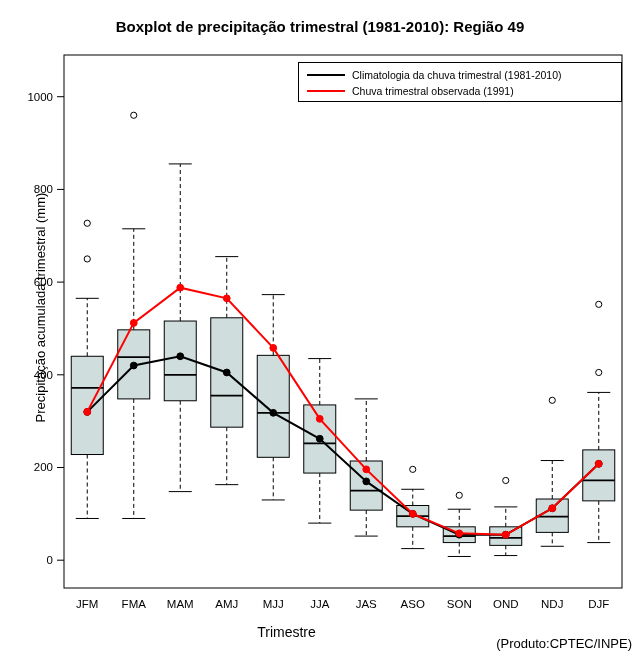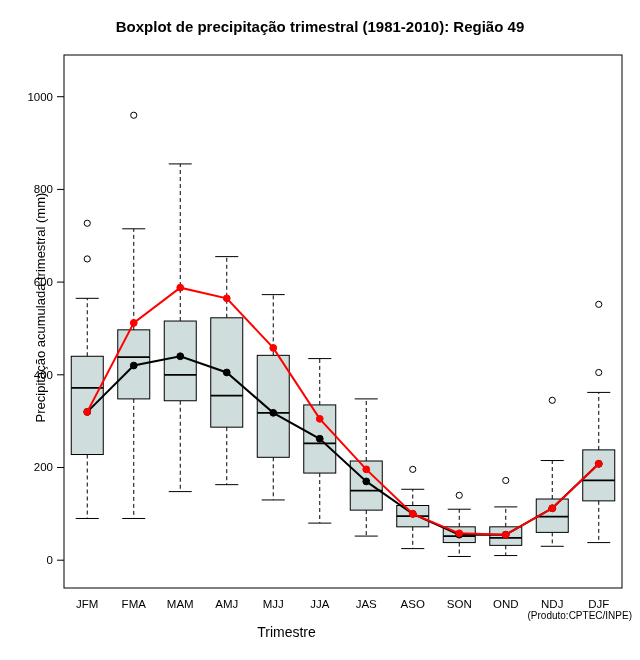--- a/index.html
+++ b/index.html
@@ -19,22 +19,22 @@
     left:-110px;top:300px;width:300px;
     transform:rotate(-90deg);
     transform-origin:center center;
     text-align:center;font-size:13px;color:#000;
   }
   .xlabel{
     position:absolute;left:0;top:624px;width:573px;
     text-align:center;font-size:14px;color:#000;
   }
   .credit{
-    position:absolute;right:8px;top:610px;
-    font-size:10px;color:#000;
+    position:absolute;right:8px;top:636px;
+    font-size:13px;color:#000;
   }
   svg{position:absolute;left:0;top:0;}
   .legendbox{
     position:absolute;
     left:298px;top:62px;width:322px;height:38px;
     border:1px solid #000;background:#fff;
   }
   .legend-row{
     position:absolute;left:8px;height:16px;
     display:flex;align-items:center;
@@ -184,14 +184,24 @@
       <circle cx="273.25" cy="347.91826086956524" r="3.4" fill="#ff0000" stroke="#ff0000"></circle>
       <circle cx="319.75" cy="418.8304347826087" r="3.4" fill="#ff0000" stroke="#ff0000"></circle>
       <circle cx="366.25" cy="469.3495652173913" r="3.4" fill="#ff0000" stroke="#ff0000"></circle>
       <circle cx="412.75" cy="513.8434782608696" r="3.4" fill="#ff0000" stroke="#ff0000"></circle>
       <circle cx="459.25" cy="533.3095652173913" r="3.4" fill="#ff0000" stroke="#ff0000"></circle>
       <circle cx="505.75" cy="534.7" r="3.4" fill="#ff0000" stroke="#ff0000"></circle>
       <circle cx="552.25" cy="508.2817391304348" r="3.4" fill="#ff0000" stroke="#ff0000"></circle>
       <circle cx="598.75" cy="463.7878260869565" r="3.4" fill="#ff0000" stroke="#ff0000"></circle>
     </svg>
 
+  <div class="legendbox">
+    <div class="legend-row r1">
+      <span class="legend-line" id="leg-line-0" style="border-top-color: rgb(0, 0, 0);"></span>
+      <span class="legend-text">Climatologia da chuva trimestral (1981-2010)</span>
+    </div>
+    <div class="legend-row r2">
+      <span class="legend-line" id="leg-line-1" style="border-top-color: rgb(255, 0, 0);"></span>
+      <span class="legend-text">Chuva trimestral observada (1991)</span>
+    </div>
+  </div>
 
 </div>
 
 </body></html>

